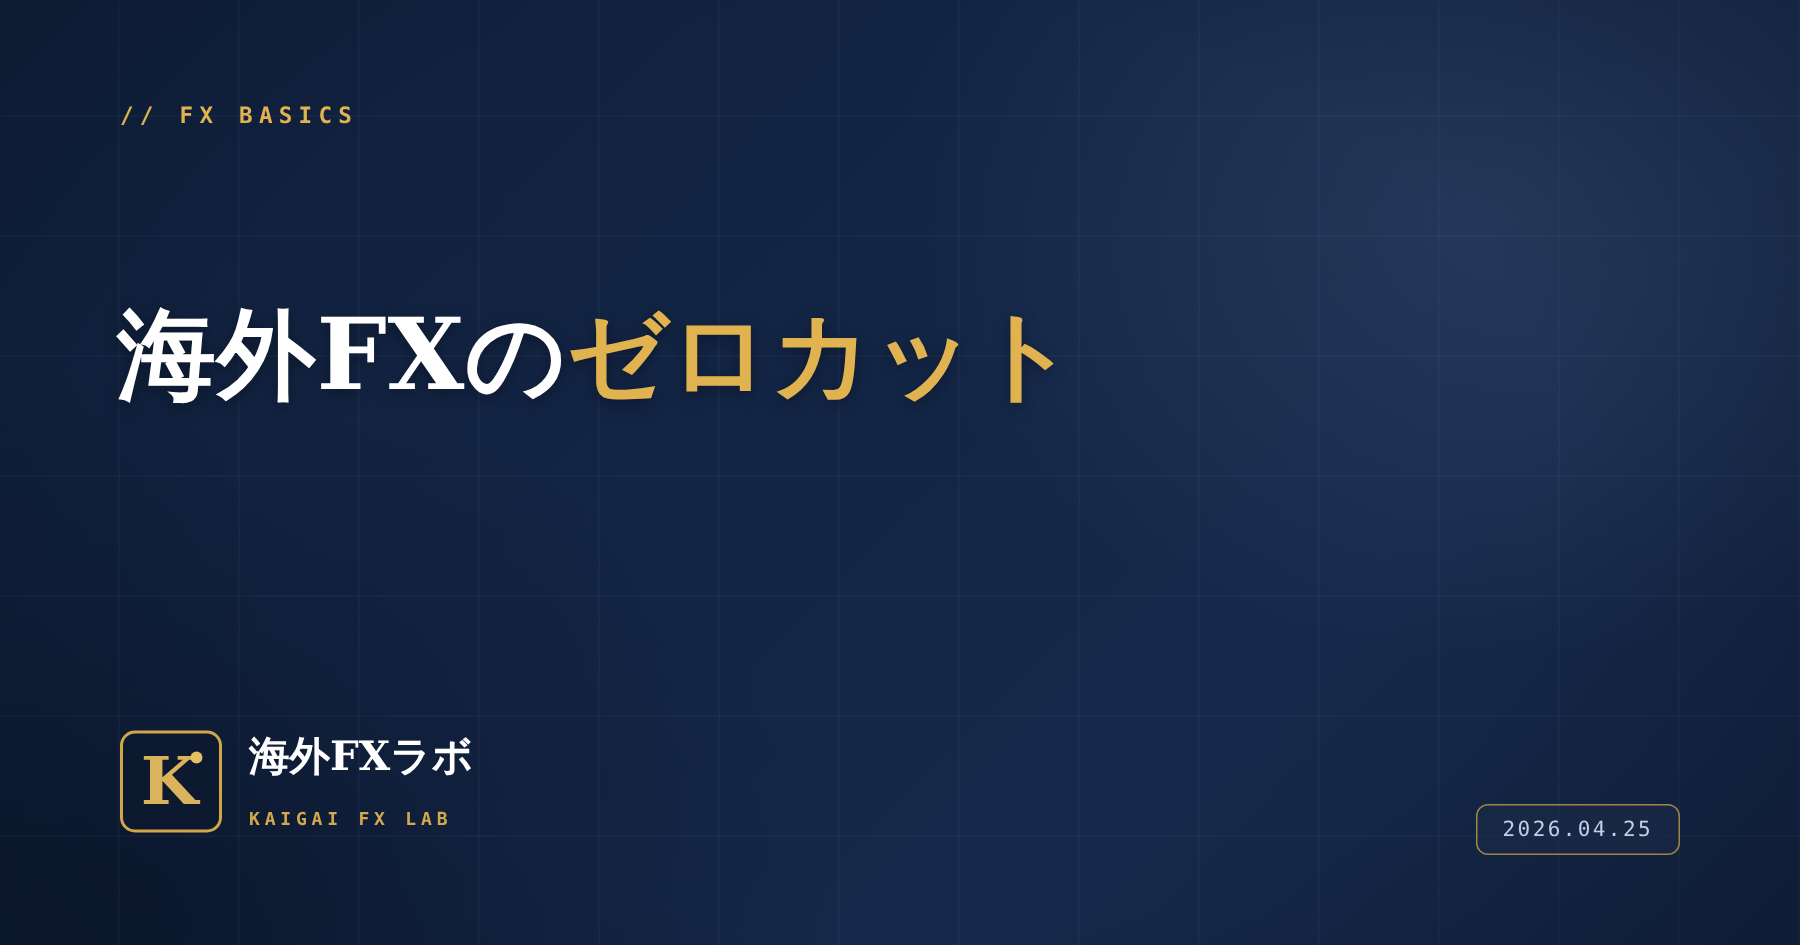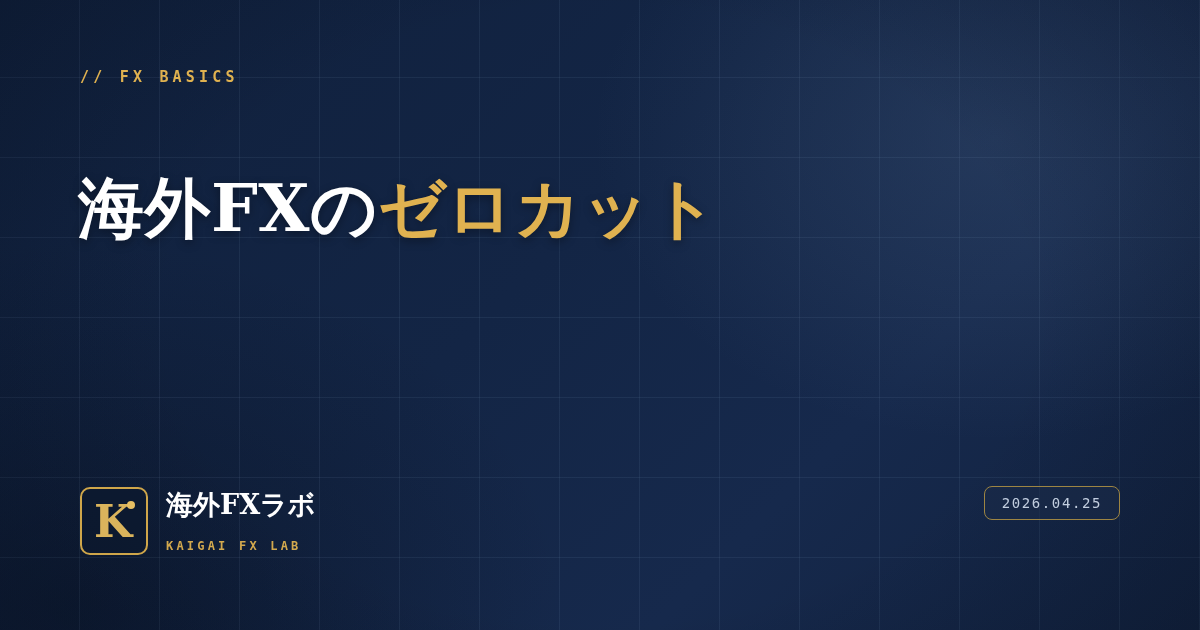--- a/index.html
+++ b/index.html
@@ -59,21 +59,21 @@
     top: 118px;
     width: 1010px;
     font-family: "DejaVu Serif", "Liberation Serif", serif;
     font-weight: 700;
     font-size: 66px;
     line-height: 93px;
     color: #ffffff;
     letter-spacing: 0.5px;
     text-shadow: 0 3px 10px rgba(0,0,0,0.35);
   }
-  .headline .ln { display: block; white-space: pre; }
+  .headline .ln { display: block; white-space: pre; margin-top: 28px; }
   .headline .hl { color: #e0b250; }
 
   
   .brand {
     position: absolute;
     left: 80px;
     top: 487px;
     display: flex;
     align-items: center;
     gap: 18px;
@@ -125,21 +125,21 @@
     font-size: 12px;
     letter-spacing: 3.2px;
     color: #d3a94e;
     white-space: pre;
   }
 
   
   .date-badge {
     position: absolute;
     right: 80px;
-    top: 486px;
+    top: 536px;
     height: 34px;
     box-sizing: border-box;
     padding: 0 17px;
     display: flex;
     align-items: center;
     border: 1px solid #9d8murat;
     border: 1px solid #9d8543;
     border-radius: 8px;
     background: rgba(28,44,72,0.55);
   }

